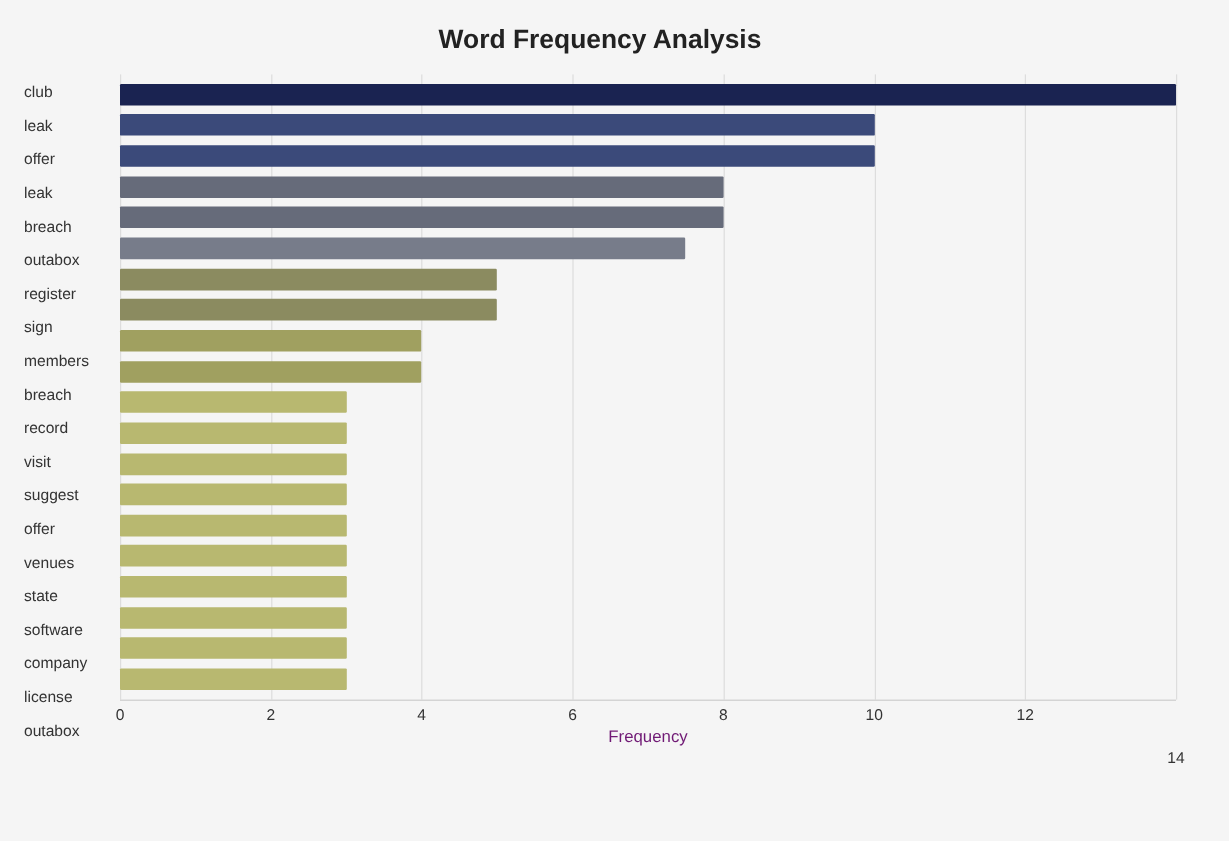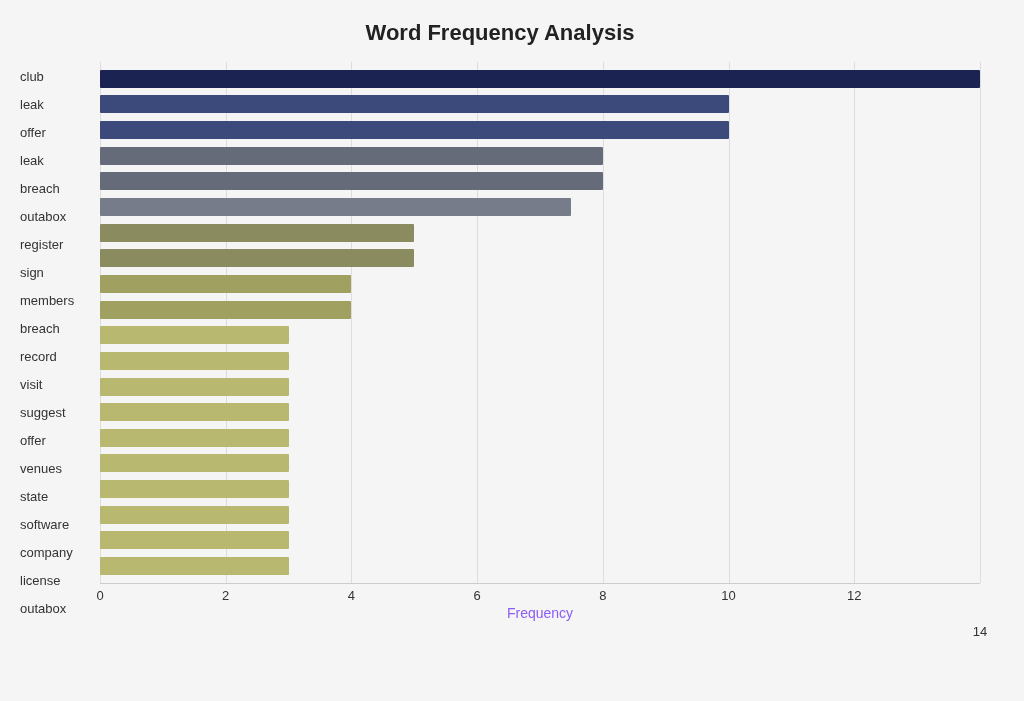--- a/index.html
+++ b/index.html
@@ -102,21 +102,21 @@
       font-size: 13px;
       color: #333;
       transform: translateX(-50%);
     }
     .x-axis-title {
       position: absolute;
       bottom: 2px;
       left: 50%;
       transform: translateX(-50%);
       font-size: 14px;
-      color: #8b5cf6;
+      color: #701a75;
     }
   </style>
 </head>
 <body>
 
 <div class="chart-container">
   <div class="chart-title">Word Frequency Analysis</div>
   <div class="chart-area">
     <div class="y-labels" id="y-labels">
         <div class="y-label">club</div>

